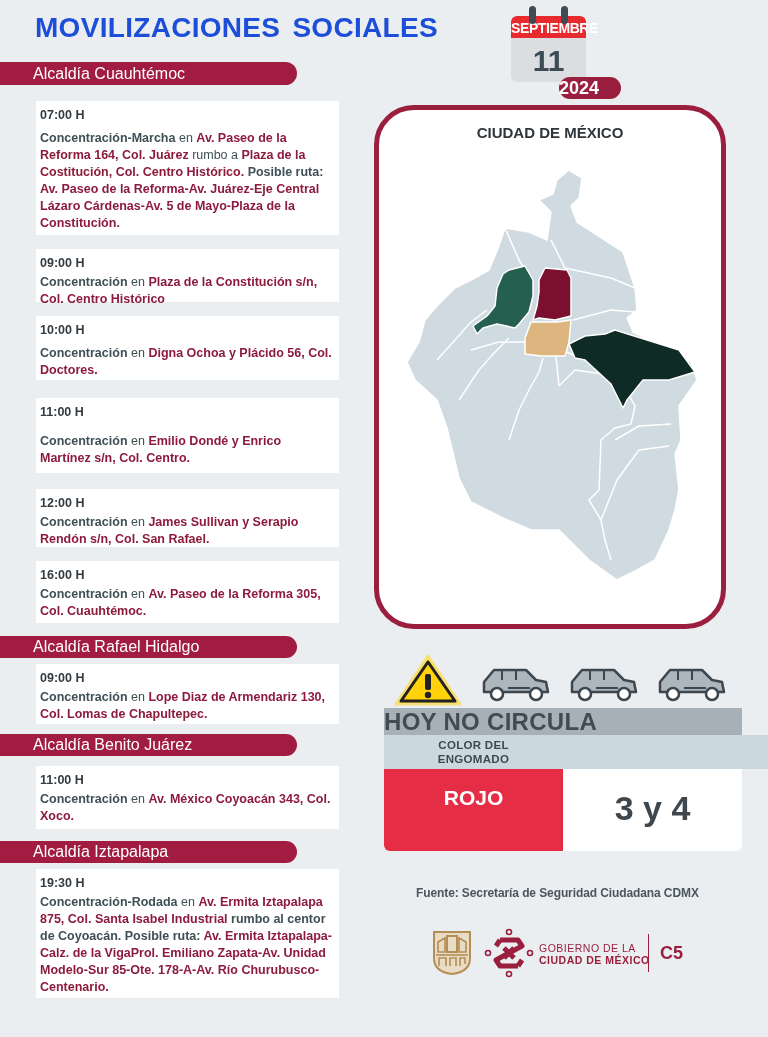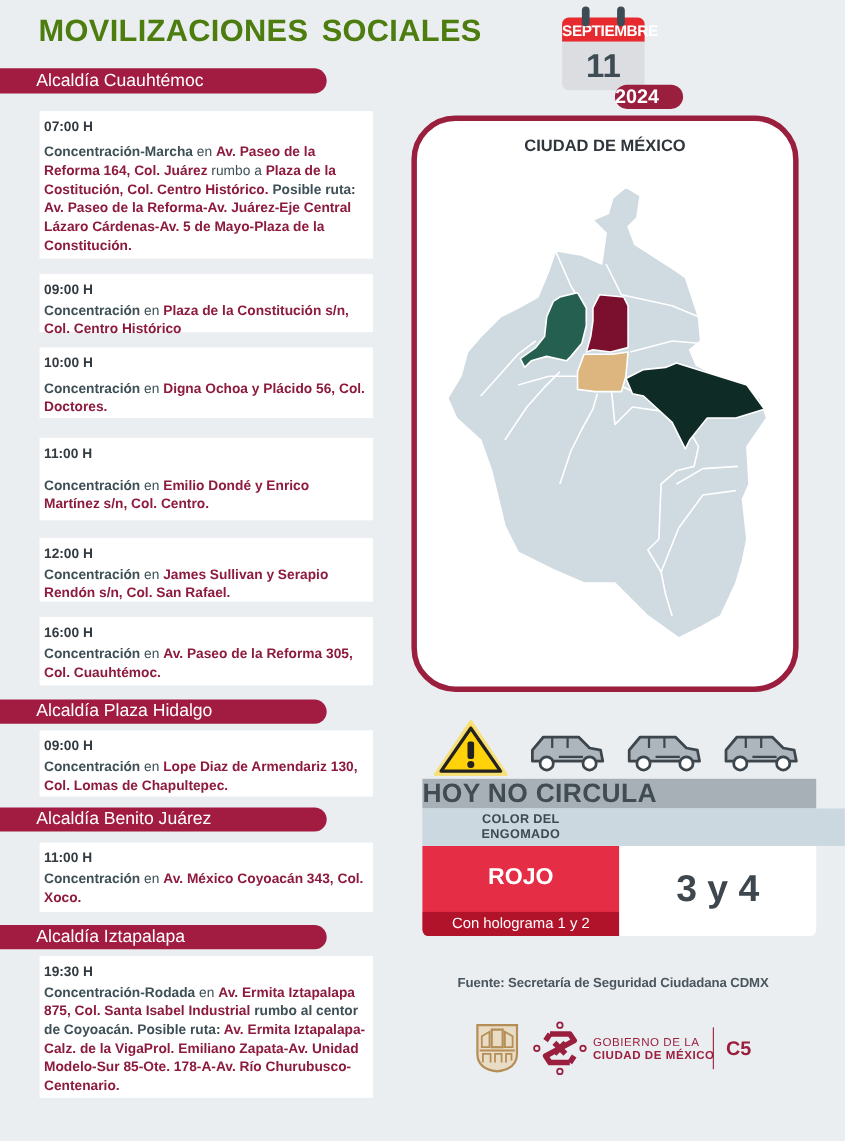--- a/index.html
+++ b/index.html
@@ -6,21 +6,21 @@
   html, body { width: 768px; height: 1037px; }
   body {
     background: #ebeef1;
     font-family: "Liberation Sans", sans-serif;
     position: relative;
     overflow: hidden;
     color: #3d4b55;
   }
   .title {
     position: absolute; left: 35px; top: 12px;
-    font-size: 28px; font-weight: bold; color: #4d7c0f;
+    font-size: 28px; font-weight: bold; color: #1d4ed8;
     letter-spacing: 0.3px; word-spacing: 4px;
   }
   
   .calendar { position: absolute; left: 511px; top: 6px; width: 75px; }
   .cal-ring { position: absolute; top: 0; width: 7px; height: 18px; background: #3d4b55; border-radius: 4px; z-index: 2; }
   .cal-ring.r1 { left: 18px; } .cal-ring.r2 { left: 50px; }
   .cal-head {
     position: absolute; top: 10px; left: 0; width: 75px; height: 22px;
     background: #e62a2e; border-radius: 6px 6px 0 0;
     color: #fff; font-size: 14px; font-weight: bold; text-align: center; line-height: 24px;
@@ -145,21 +145,21 @@
 </div>
 <div class="card" style="top:489px;height:58px">
   <div class="time tight">12:00 H</div>
   <div class="desc"><span>Concentración</span><span class="pl"> en </span><span class="hl">James Sullivan y Serapio Rendón s/n, Col. San Rafael.</span></div>
 </div>
 <div class="card" style="top:561px;height:62px">
   <div class="time tight">16:00 H</div>
   <div class="desc"><span>Concentración</span><span class="pl"> en </span><span class="hl">Av. Paseo de la Reforma 305, Col. Cuauhtémoc.</span></div>
 </div>
 
-<div class="alc-bar" style="top:636px;height:22px;line-height:22px">Alcaldía Plaza Hidalgo</div>
+<div class="alc-bar" style="top:636px;height:22px;line-height:22px">Alcaldía Rafael Hidalgo</div>
 <div class="card" style="top:664px;height:60px">
   <div class="time tight">09:00 H</div>
   <div class="desc"><span>Concentración</span><span class="pl"> en </span><span class="hl">Lope Diaz de Armendariz 130, Col. Lomas de Chapultepec.</span></div>
 </div>
 
 <div class="alc-bar" style="top:734px;height:22px;line-height:22px">Alcaldía Benito Juárez</div>
 <div class="card" style="top:766px;height:63px">
   <div class="time tight">11:00 H</div>
   <div class="desc"><span>Concentración</span><span class="pl"> en </span><span class="hl">Av. México Coyoacán 343, Col. Xoco.</span></div>
 </div>
@@ -234,21 +234,20 @@
 
   <div class="hnc-banner">HOY NO CIRCULA</div>
   <div class="hnc-cols">
     <div class="hnc-col-label" style="left:0;width:179px">
       <div>COLOR DEL</div>
       <div>ENGOMADO</div>
     </div>
   </div>
   <div class="hnc-left">
     <div class="hnc-color">ROJO</div>
-    <div class="hnc-holo">Con holograma 1 y 2</div>
   </div>
   <div class="hnc-right">
     <div class="hnc-plate">3 y 4</div>
   </div>
 </div>
 
 <div class="source">Fuente: Secretaría de Seguridad Ciudadana CDMX</div>
 
 <div class="logos">
   <svg style="position:absolute;left:0;top:2px" width="40" height="46" viewBox="0 0 40 46">

